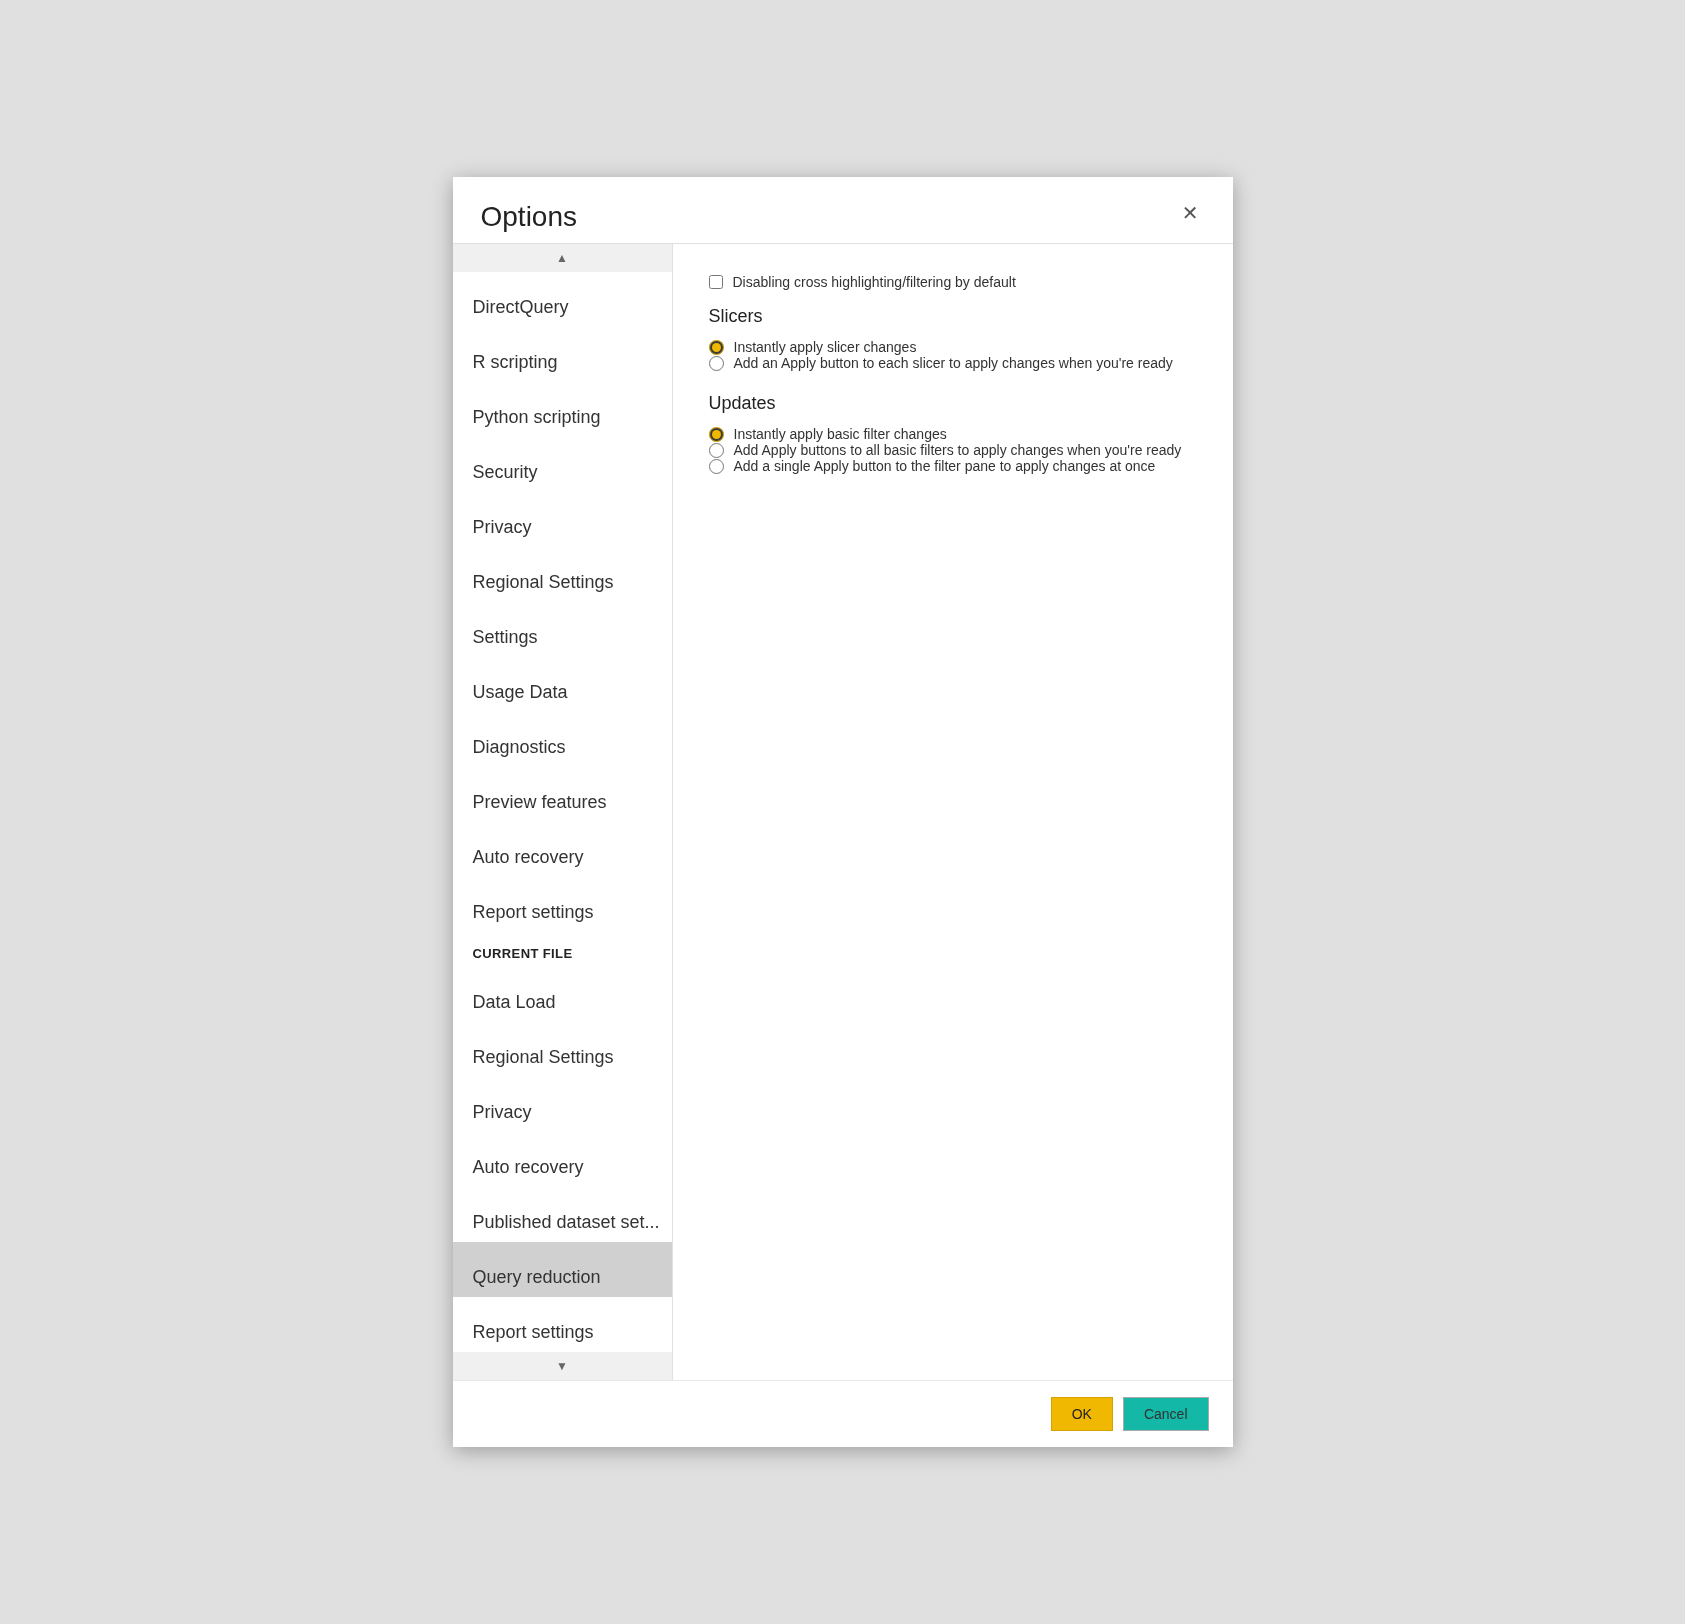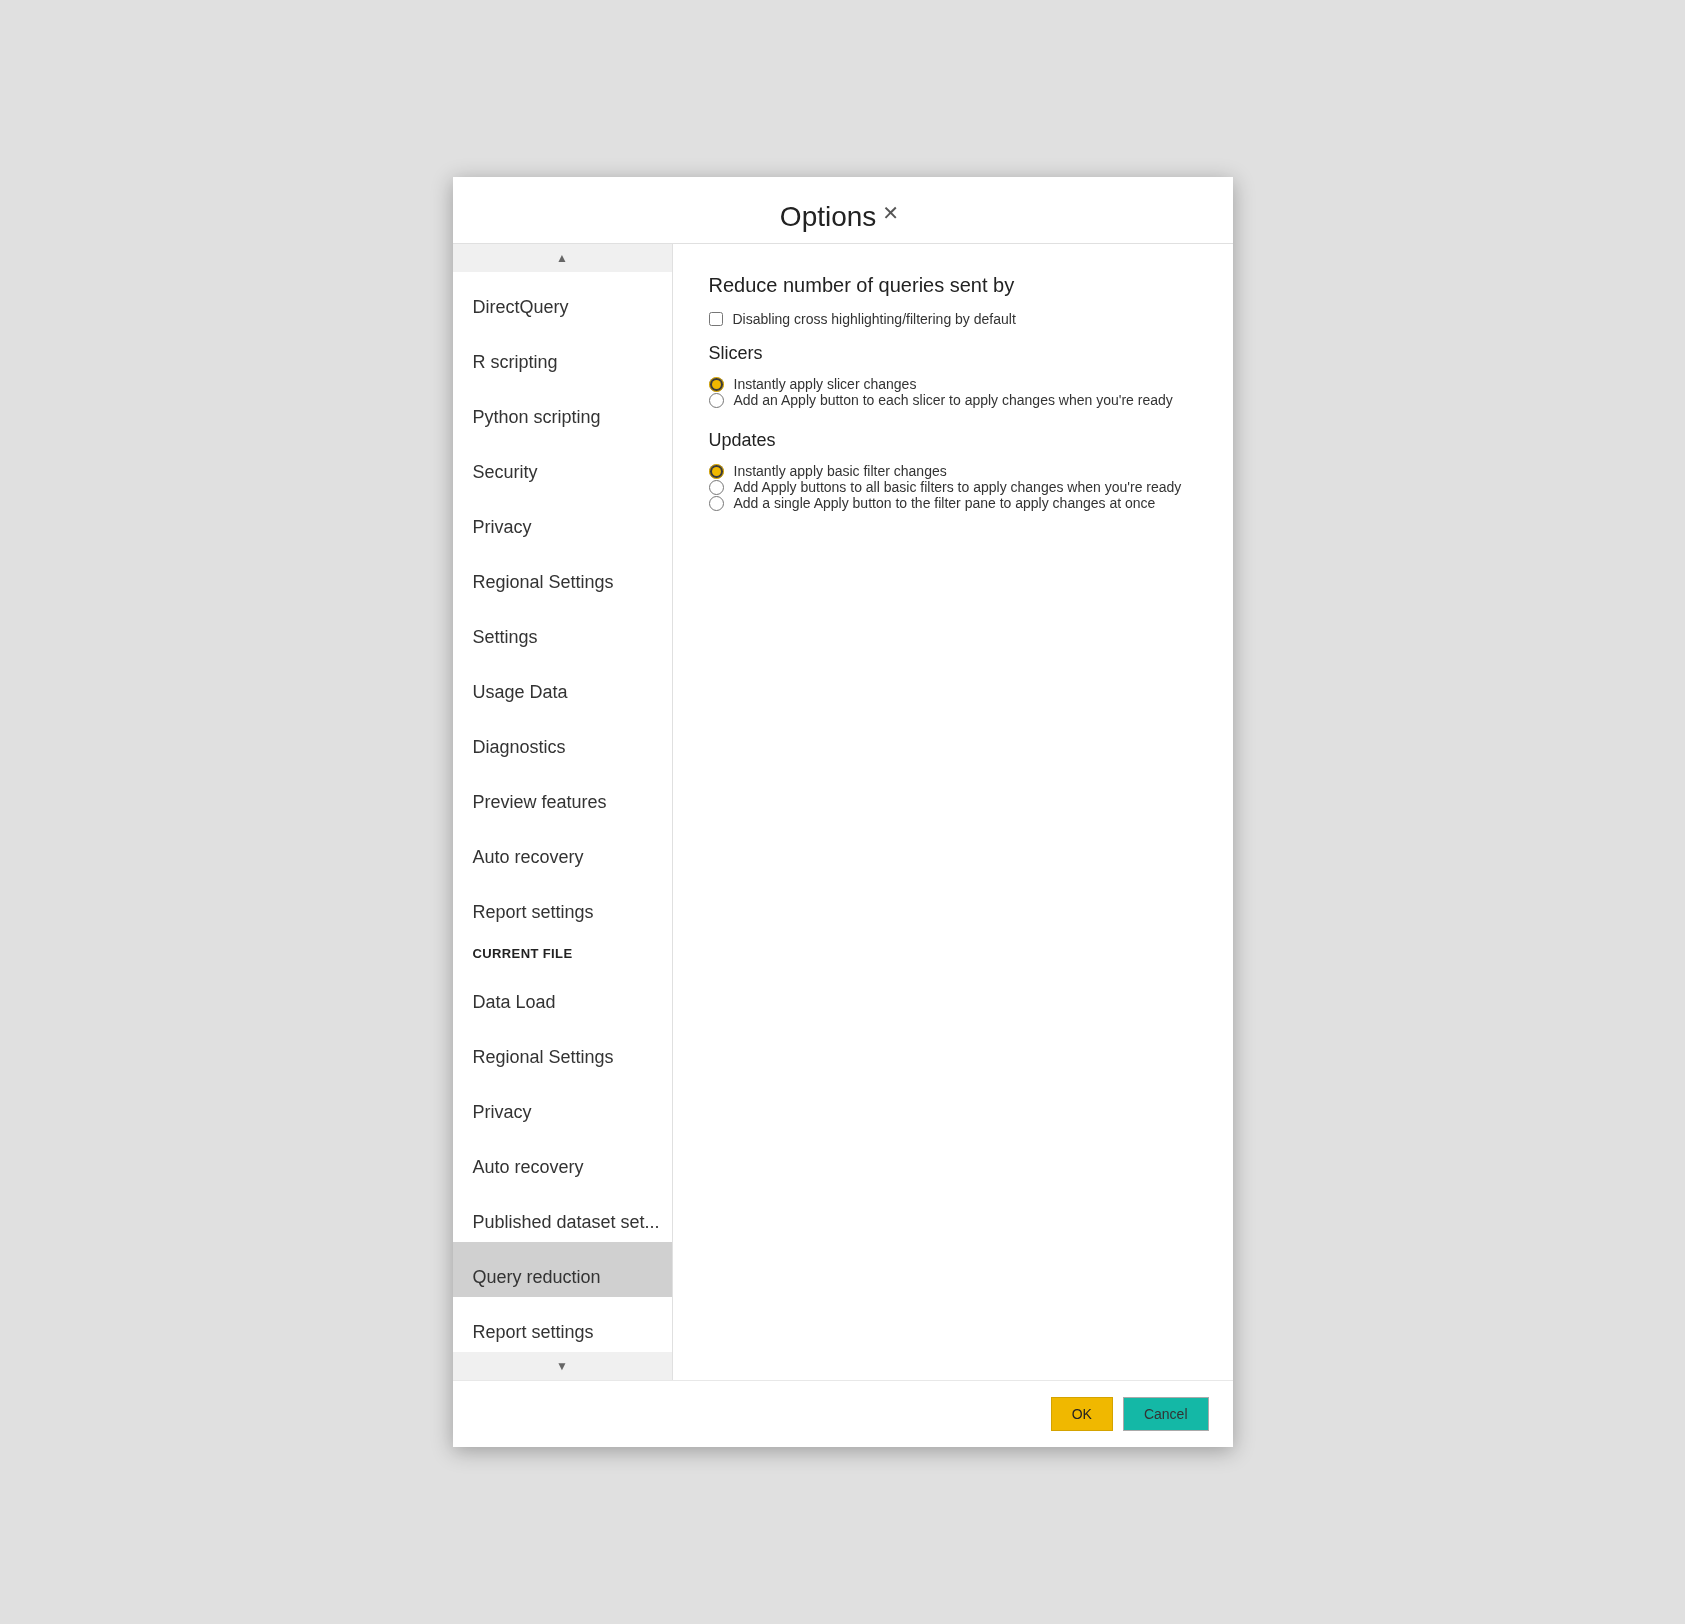--- a/index.html
+++ b/index.html
@@ -16,21 +16,21 @@
       width: 780px;
       min-height: 720px;
       position: relative;
       box-shadow: 0 4px 20px rgba(0,0,0,0.3);
       display: flex;
       flex-direction: column;
     }
     .dialog-header {
       padding: 24px 28px 10px 28px;
       display: flex;
-      justify-content: center;
+      justify-content: space-between;
       align-items: flex-start;
     }
     .dialog-title {
       font-size: 28px;
       font-weight: 300;
       color: #222;
     }
     .close-btn {
       background: none;
       border: none;
@@ -220,21 +220,20 @@
         <div class="sidebar-item">Published dataset set...</div>
         <div class="sidebar-item active">Query reduction</div>
         <div class="sidebar-item">Report settings</div>
       </div>
       <button class="scroll-arrow">
         <span>▼</span>
       </button>
     </div>
 
     <div class="content">
-      <h2 class="content-section-title">Reduce number of queries sent by</h2>
 
       <div class="checkbox-row">
         <input type="checkbox" id="cross-highlight" style="">
         <label class="checkbox-label" for="cross-highlight">Disabling cross highlighting/filtering by default</label>
       </div>
 
       <h3 class="section-heading">Slicers</h3>
       <div class="radio-group">
         <div class="radio-row">
           <input type="radio" name="slicers" id="slicer-instant" checked="" style="">

